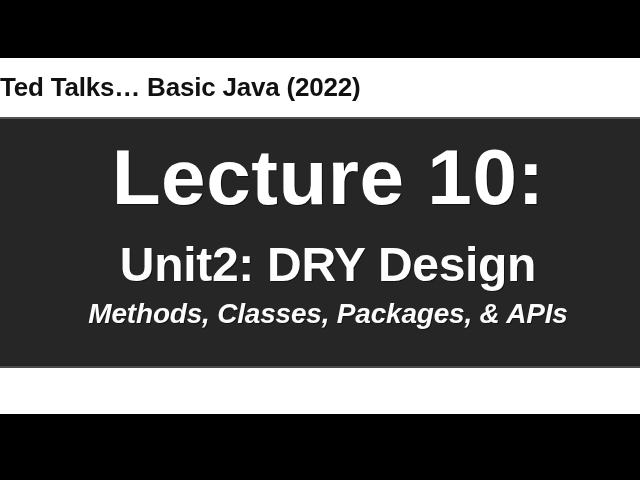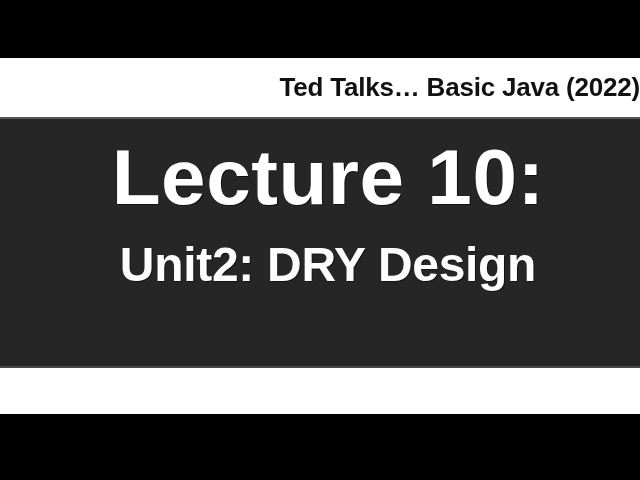--- a/index.html
+++ b/index.html
@@ -38,21 +38,21 @@
 
   
   .header-band {
     position: absolute;
     left: 0;
     top: 58px;
     width: 640px;
     height: 59px;
     display: flex;
     align-items: center;
-    justify-content: flex-end;
+    justify-content: flex-start;
     background: #ffffff;
   }
   .header-title {
     font-size: 26px;
     font-weight: bold;
     color: #111111;
     letter-spacing: -0.2px;
     white-space: nowrap;
   }
 
@@ -119,17 +119,18 @@
 
   <div class="page-field"></div>
 
   <div class="header-band">
     <div class="header-title">Ted Talks… Basic Java (2022)</div>
   </div>
 
   <div class="title-block">
     <div class="lecture-heading">Lecture 10:</div>
     <div class="unit-heading">Unit2: DRY Design</div>
+    <div class="topics-line">Methods, Classes, Packages, &amp; APIs</div>
   </div>
 
   <div class="letterbox bottom"></div>
 
 </div>
 
 </body></html>

